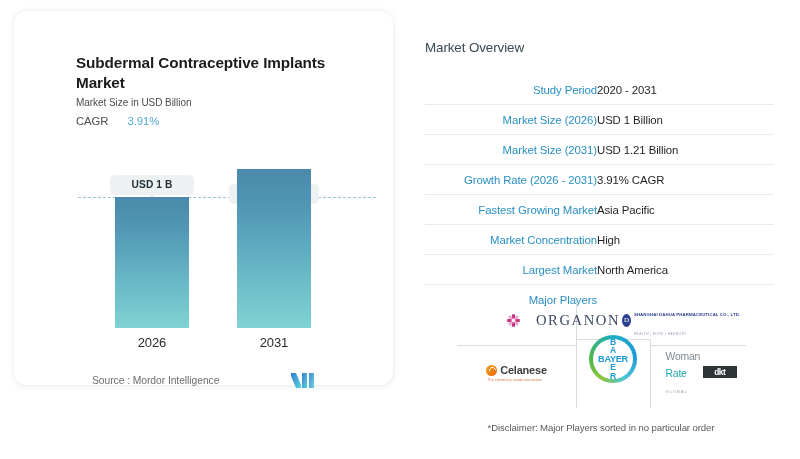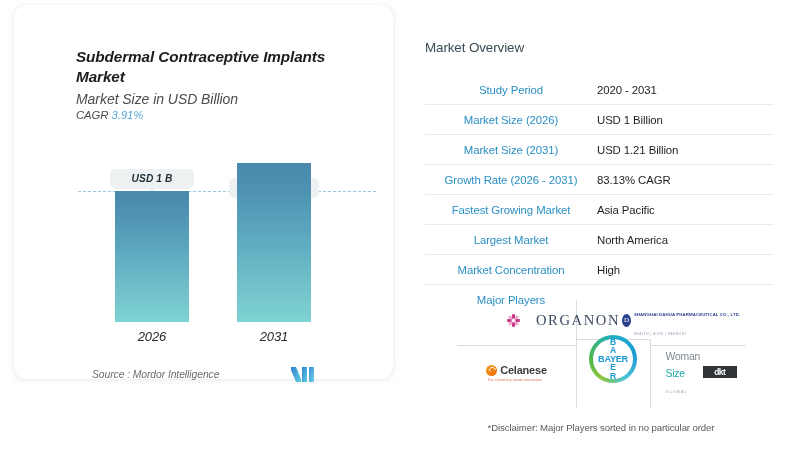--- a/index.html
+++ b/index.html
@@ -19,59 +19,58 @@
     position: absolute;
     left: 0; top: 0;
     width: 800px; height: 459px;
     background: #ffffff;
   }
 
   
   .chart-card {
     position: absolute;
     left: 14px;
-    top: 5px;
+    top: 11px;
     width: 379px;
     height: 374px;
     background: #ffffff;
     border-radius: 12px;
     box-shadow: 0 1px 7px rgba(120,130,145,0.16), 0 0 1px rgba(120,130,145,0.25);
-    font-style: italic;
   }
   .chart-title {
     position: absolute;
     left: 62px;
     top: 42px;
     width: 300px;
     font-size: 15.3px;
     font-weight: bold;
     color: #1c1c1c;
     line-height: 1.28;
     letter-spacing: -0.1px;
   }
   .chart-subtitle {
     position: absolute;
     left: 62px;
     top: 86px;
-    font-size: 14px;
+    font-size: 10px;
     color: #4c4c4c;
     letter-spacing: -0.05px;
   }
   .cagr-row {
     position: absolute;
     left: 62px;
     top: 104px;
     font-size: 11.3px;
     color: #4c4c4c;
     letter-spacing: -0.05px;
     white-space: nowrap;
   }
   .cagr-value {
     color: #55a8d6;
-    margin-left: 3px;
+    margin-left: 19px;
   }
 
   
   .plot {
     position: absolute;
     left: 62px;
     top: 130px;
     width: 300px;
     height: 205px;
   }
@@ -184,21 +183,21 @@
   .ov-table tr.no-rule {
     border-bottom: none;
   }
   .ov-label {
     font-size: 11.4px;
     color: #2a8fc4;
     padding: 8.5px 0 8.5px 0;
     width: 172px;
     letter-spacing: -0.1px;
     vertical-align: middle;
-    text-align: center;
+    text-align: right;
     font-weight: normal;
   }
   .ov-value {
     font-size: 11.4px;
     color: #1f1f1f;
     padding: 8.5px 0;
     letter-spacing: -0.1px;
     vertical-align: middle;
     text-align: left;
     font-weight: normal;
@@ -476,33 +475,33 @@
         <tr>
           <td class="ov-label">Market Size (2026)</td>
           <td class="ov-value">USD 1 Billion</td>
         </tr>
         <tr>
           <td class="ov-label">Market Size (2031)</td>
           <td class="ov-value">USD 1.21 Billion</td>
         </tr>
         <tr>
           <td class="ov-label">Growth Rate (2026 - 2031)</td>
-          <td class="ov-value">83.13% CAGR</td>
+          <td class="ov-value">3.91% CAGR</td>
         </tr>
         <tr>
           <td class="ov-label">Fastest Growing Market</td>
           <td class="ov-value">Asia Pacific</td>
         </tr>
         <tr>
+          <td class="ov-label">Market Concentration</td>
+          <td class="ov-value">High</td>
+        </tr>
+        <tr>
           <td class="ov-label">Largest Market</td>
           <td class="ov-value">North America</td>
-        </tr>
-        <tr>
-          <td class="ov-label">Market Concentration</td>
-          <td class="ov-value">High</td>
         </tr>
         <tr class="no-rule">
           <td class="ov-label">Major Players</td>
           <td class="ov-value"></td>
         </tr>
       </tbody>
     </table>
   </div>
 
   <div class="logo-grid">
@@ -565,21 +564,21 @@
           </span>
           <span class="bayer-h">BAYER</span>
         </div>
       </div>
     </div>
 
     <div class="logo-cell" style="left:231px; top:54px; width:90px; height:36px;">
       <div class="womancare">
         <span class="wc-text">
           <span class="wc-woman">Woman</span><br>
-          <span class="wc-care">Size</span><br>
+          <span class="wc-care">Rate</span><br>
           <span class="wc-global">GLOBAL</span>
         </span>
         <span class="wc-dkt">dkt</span>
       </div>
     </div>
   </div>
 
   <div class="disclaimer">*Disclaimer: Major Players sorted in no particular order</div>
 
 </div>

